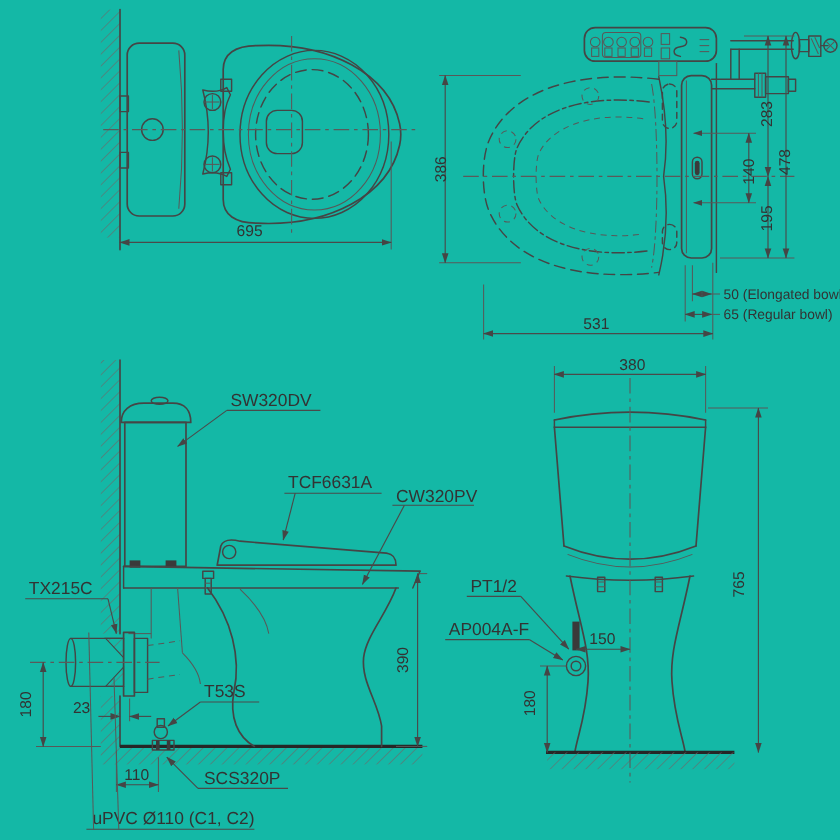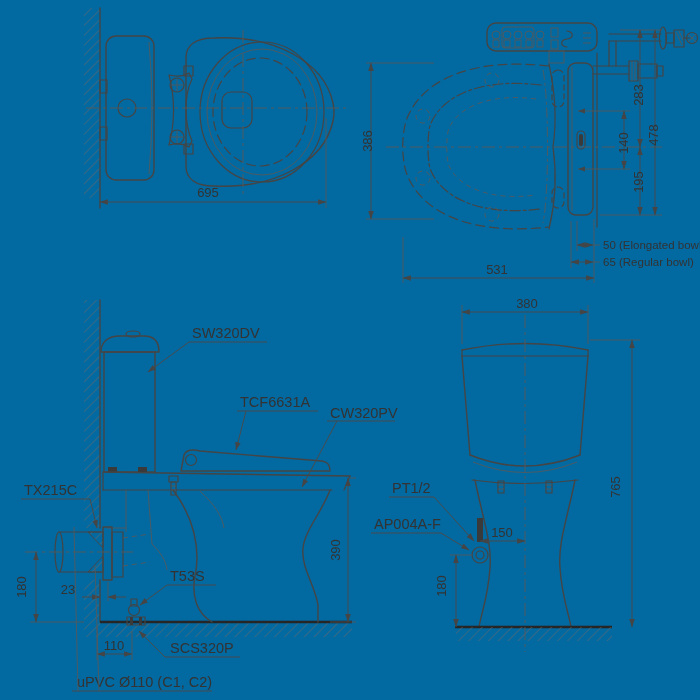--- a/index.html
+++ b/index.html
@@ -1,16 +1,16 @@
 <!DOCTYPE html>
 <html><head>
 <meta charset="utf-8">
 <style>
   html,body{margin:0;padding:0;background:#ffffff;}
-  .page{position:relative;width:700px;height:700px;background:#0369a1;overflow:hidden;}
+  .page{position:relative;width:700px;height:700px;background:#14b8a6;overflow:hidden;}
   svg{display:block;}
   svg text{font-family:"Liberation Sans", sans-serif; fill:#333;}
   .ln{stroke:#454545;stroke-width:1.2;fill:none;stroke-linecap:round;stroke-linejoin:round;}
   .ln2{stroke:#454545;stroke-width:1.4;fill:none;stroke-linecap:round;stroke-linejoin:round;}
   .thin{stroke:#585858;stroke-width:0.85;fill:none;}
   .bold{stroke:#262626;stroke-width:2.6;fill:none;}
   .dim{stroke:#4a4a4a;stroke-width:0.95;fill:none;}
   .cl{stroke:#5a5a5a;stroke-width:0.9;fill:none;stroke-dasharray:13 4 3 4;}
   .dash{stroke-dasharray:9 5;}
   .dd{stroke-dasharray:10 3 3 3;}

